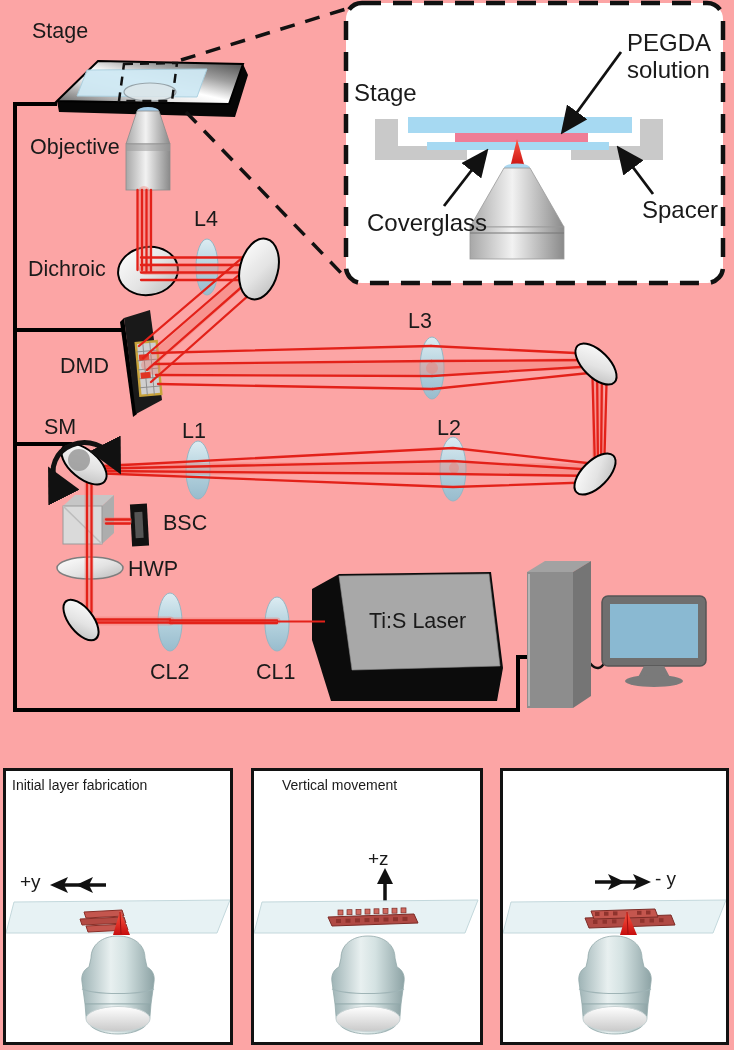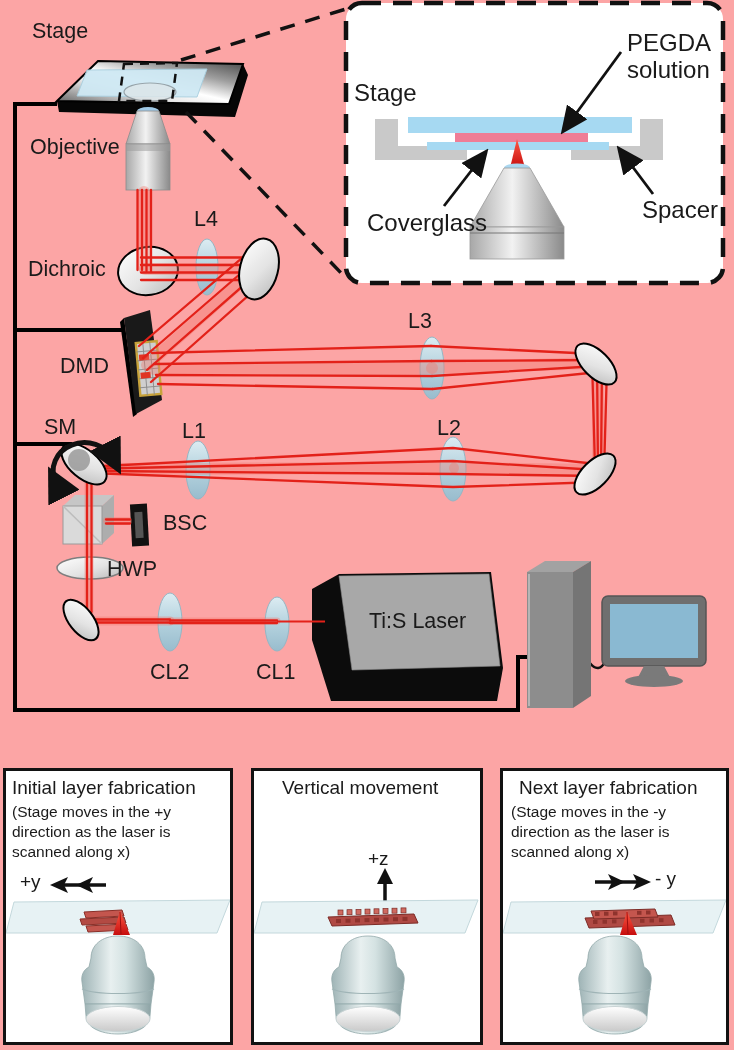--- a/index.html
+++ b/index.html
@@ -3,21 +3,21 @@
 <meta charset="utf-8">
 <style>
   html,body{margin:0;padding:0;background:#fff}
   .screen{position:relative;width:734px;height:1050px;background:#fca5a5;
     font-family:"Liberation Sans",sans-serif;color:#1a1a1a;overflow:hidden}
   svg.diagram{position:absolute;left:0;top:0}
   .lbl{position:absolute;font-size:21.5px;line-height:1.08;white-space:nowrap}
   .lbl.s{font-size:24px}
   .lbl.wrap{white-space:normal}
   .panel{position:absolute;top:768px;height:271px;background:#fff;border:3px solid #121212}
-  .ptitle{position:absolute;font-size:19px;white-space:nowrap}
+  .ptitle{position:absolute;font-size:14px;white-space:nowrap}
   .psub{position:absolute;font-size:15.5px;line-height:1.3}
   .paxis{position:absolute;font-size:19px;white-space:nowrap}
   .pgfx{position:absolute;left:0;top:0}
   .bglow{stroke:#f2756b;stroke-opacity:.38;stroke-width:12;fill:none;stroke-linecap:round}
   .bcore{stroke:#e32119;stroke-width:2.3;fill:none;stroke-linecap:round}
   .bthin{stroke:#e32119;stroke-width:1.8;fill:none}
   .wire{stroke:#000;stroke-width:4;fill:none}
 </style>
 </head>
 <body>
@@ -260,21 +260,21 @@
 <div class="lbl" style="left:32px;top:20px">Stage</div>
 <div class="lbl" style="left:30px;top:136px">Objective</div>
 <div class="lbl" style="left:28px;top:258px">Dichroic</div>
 <div class="lbl" style="left:194px;top:208px">L4</div>
 <div class="lbl" style="left:60px;top:355px">DMD</div>
 <div class="lbl" style="left:44px;top:416px">SM</div>
 <div class="lbl" style="left:182px;top:420px">L1</div>
 <div class="lbl" style="left:408px;top:310px">L3</div>
 <div class="lbl" style="left:437px;top:417px">L2</div>
 <div class="lbl" style="left:163px;top:512px">BSC</div>
-<div class="lbl" style="left:107px;top:558px">HWP</div>
+<div class="lbl" style="left:128px;top:558px">HWP</div>
 <div class="lbl" style="left:150px;top:661px">CL2</div>
 <div class="lbl" style="left:256px;top:661px">CL1</div>
 <div class="lbl" style="left:369px;top:610px">Ti:S Laser</div>
 
 <div class="lbl s" style="left:354px;top:80px">Stage</div>
 <div class="lbl s wrap" style="left:627px;top:30px;width:86px;line-height:1.12">PEGDA solution</div>
 <div class="lbl s" style="left:367px;top:210px">Coverglass</div>
 <div class="lbl s" style="left:642px;top:197px">Spacer</div>
 
 <div class="panel" style="left:3px;width:224px">
@@ -288,21 +288,20 @@
     <g>
       <polygon points="78,141 116,139 118,145 80,147" fill="#c4564e" stroke="#8a2f28" stroke-width="1"></polygon>
       <polygon points="74,148 118,146 120,152 76,154" fill="#b34a43" stroke="#8a2f28" stroke-width="1"></polygon>
       <polygon points="80,155 120,153 122,159 82,161" fill="#c4564e" stroke="#8a2f28" stroke-width="1"></polygon>
     </g>
     <polygon points="114,140 107,164 124,164" fill="url(#gCone)"></polygon>
     <line x1="114" y1="141" x2="115" y2="163" stroke="#9e0e0e" stroke-width="1"></line>
     <use href="#objx" transform="translate(72,162)"></use>
   </svg>
   <div class="ptitle" style="left:6px;top:6px">Initial layer fabrication</div>
-  <div class="psub" style="left:6px;top:31px;width:192px">(Stage moves in the +y direction as the laser is scanned along x)</div>
   <div class="paxis" style="left:14px;top:100px">+y</div>
 </div>
 
 <div class="panel" style="left:251px;width:226px">
   <svg class="pgfx" width="226" height="271" viewBox="0 0 226 271">
     <g>
       <line x1="131" y1="134" x2="131" y2="108" stroke="#111" stroke-width="3.5"></line>
       <polygon points="131,97 123,113 139,113" fill="#111"></polygon>
       <polygon points="123,139 131,128 139,139 131,134" fill="#111"></polygon>
     </g>
@@ -358,18 +357,16 @@
         <rect x="109" y="148.4" width="4.5" height="4"></rect>
             <rect x="137" y="147.8" width="4.5" height="4"></rect>
         <rect x="146.5" y="147.5" width="4.5" height="4"></rect>
             <rect x="156" y="147.2" width="4.5" height="4"></rect>
       </g>
     </g>
     <polygon points="124,140 117,164 134,164" fill="url(#gCone)"></polygon>
     <line x1="124" y1="141" x2="125" y2="163" stroke="#9e0e0e" stroke-width="1"></line>
     <use href="#objx" transform="translate(72,162)"></use>
   </svg>
-  <div class="ptitle" style="left:16px;top:6px">Next layer fabrication</div>
-  <div class="psub" style="left:8px;top:31px;width:192px">(Stage moves in the -y direction as the laser is scanned along x)</div>
   <div class="paxis" style="left:152px;top:97px">- y</div>
 </div>
 
 </div>
 
 </body></html>

